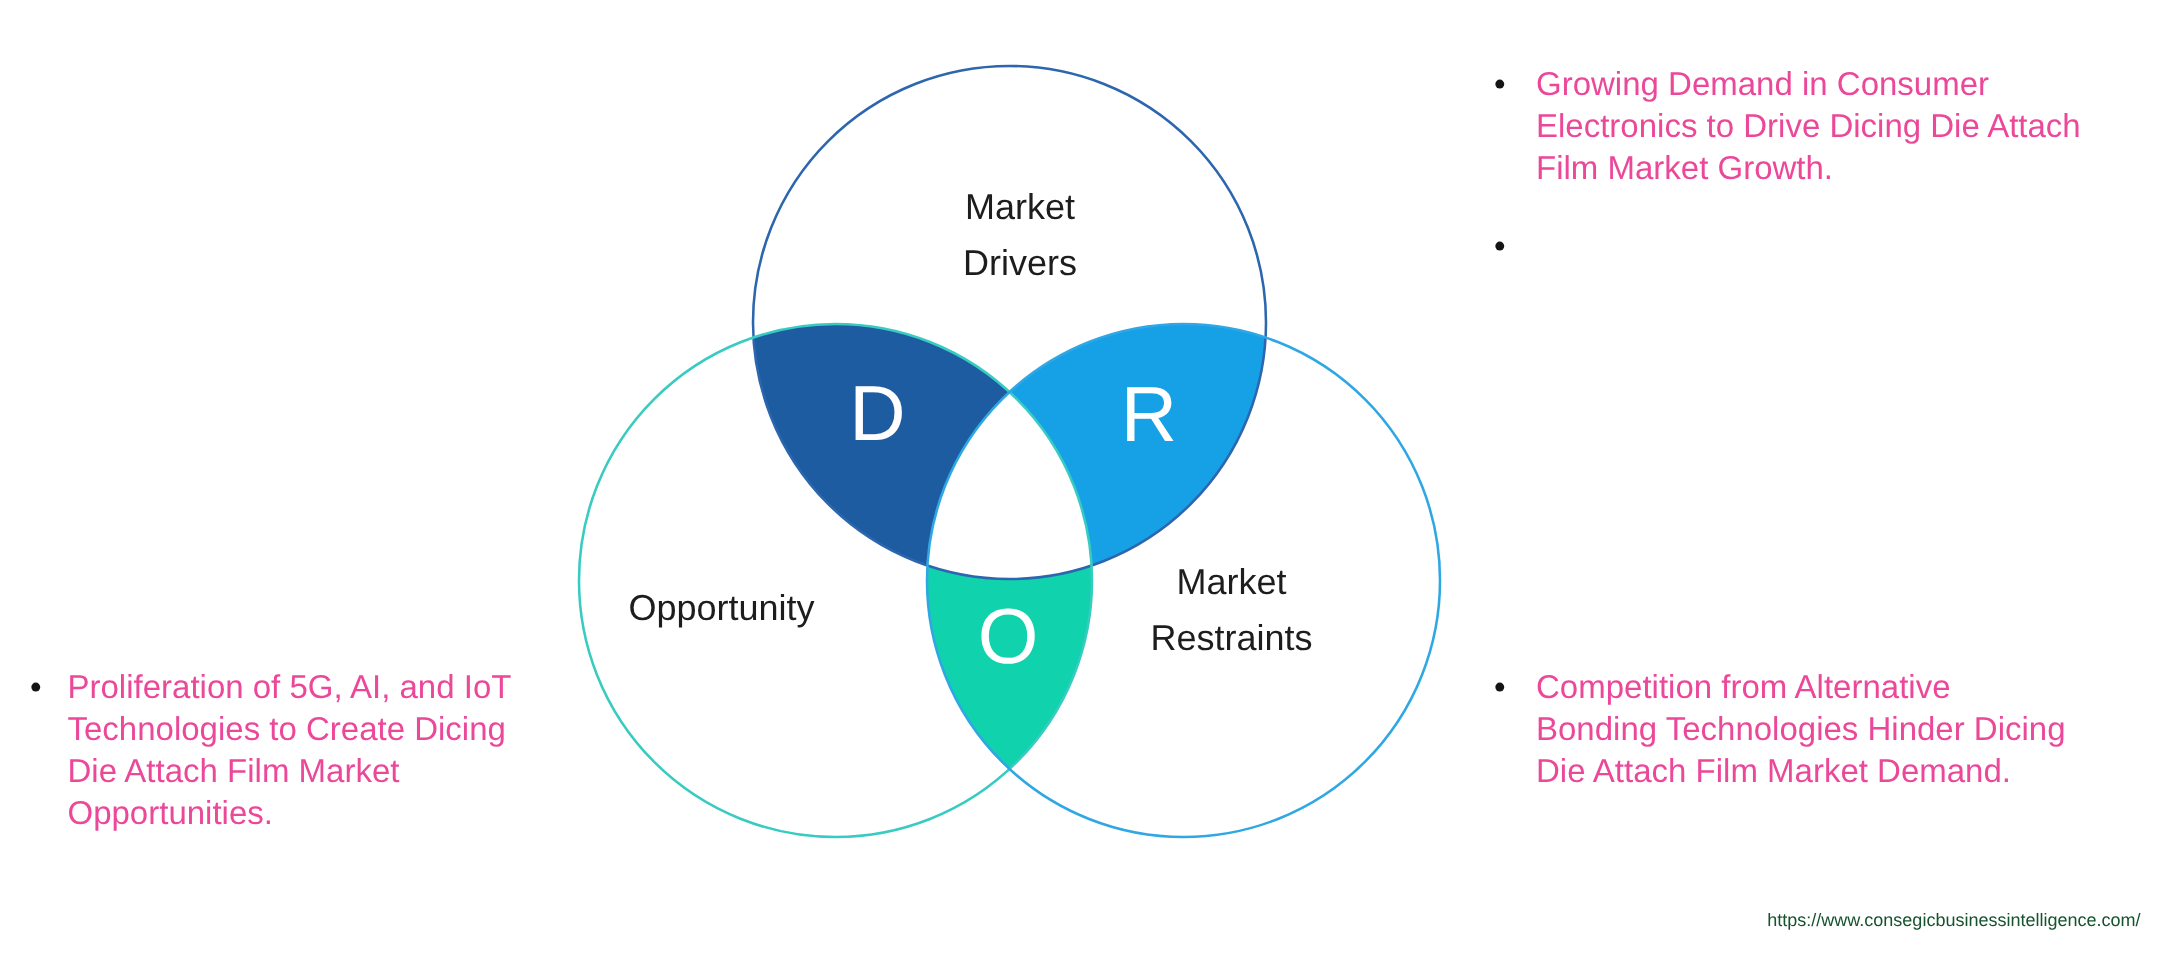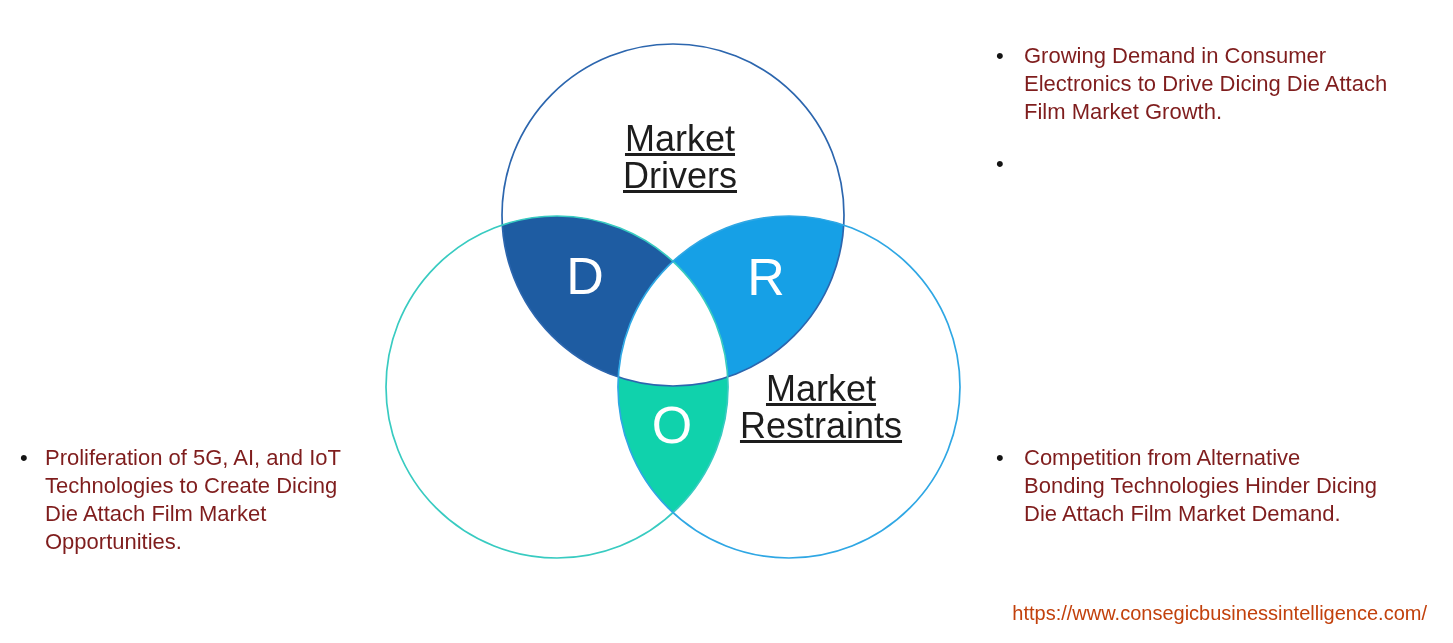--- a/index.html
+++ b/index.html
@@ -9,26 +9,25 @@
     height: 643px;
     background: #ffffff;
     overflow: hidden;
     font-family: "Liberation Sans", "DejaVu Sans", sans-serif;
     color: #141414;
   }
   .venn-svg { position: absolute; left: 0; top: 0; }
 
   .venn-label {
     position: absolute;
-    font-size: 36px;
+    font-size: 24px;
     line-height: 37px;
     color: #1d1d1d;
     white-space: pre-line;
     text-align: center;
-    text-decoration: underline;
   }
   .venn-label.centered { transform: translateX(-50%); }
 
   .venn-letter {
     position: absolute;
     transform: translate(-50%, -50%);
     font-size: 52px;
     color: #ffffff;
   }
 
@@ -39,31 +38,31 @@
     flex: none;
     width: 28px;
     font-size: 22px;
     line-height: 28px;
     color: #141414;
   }
   .bullet-block.tight .bullet-dot { width: 25px; }
   .bullet-text {
     font-size: 22px;
     line-height: 28px;
-    color: #7f1d1d;
+    color: #ec4899;
     white-space: pre-line;
   }
 
   .source-url {
     position: absolute;
     right: 26px;
     top: 600px;
-    font-size: 20px;
+    font-size: 12px;
     line-height: 26px;
-    color: #c2410c;
+    color: #14532d;
     text-decoration: none;
   }
 </style>
 </head>
 <body>
 
 <div class="canvas">
 
   <svg class="venn-svg" width="1453" height="643" viewBox="0 0 1453 643" aria-hidden="true">
 
@@ -71,20 +70,21 @@
     <path d="M 843.7 225 A 171 171 0 0 0 673 261.4 A 171 171 0 0 1 728 377 A 171 171 0 0 0 843.7 225 Z" fill="#16a0e6"></path>
     <path d="M 618 377 A 171 171 0 0 0 673 512.6 A 171 171 0 0 0 728 377 A 171 171 0 0 1 618 377 Z" fill="#10d2ac"></path>
 
     <circle cx="673" cy="215" r="171" fill="none" stroke-width="1.7" stroke="#2c66ae"></circle>
     <circle cx="557" cy="387" r="171" fill="none" stroke-width="1.7" stroke="#38cbc1"></circle>
     <circle cx="789" cy="387" r="171" fill="none" stroke-width="1.7" stroke="#2fa7e4"></circle>
   </svg>
 
   <div class="venn-label centered" style="left:680px; top:120px;">Market
 Drivers</div>
+  <div class="venn-label" style="left:419px; top:387px; text-align:left;">Opportunity</div>
   <div class="venn-label centered" style="left:821px; top:370px;">Market
 Restraints</div>
 
   <div class="venn-letter" style="left:585px; top:276px;">D</div>
   <div class="venn-letter" style="left:766px; top:277px;">R</div>
   <div class="venn-letter" style="left:672px; top:425px;">O</div>
 
   <div class="bullet-block" style="left:996px; top:42px;">
     <div class="bullet-item">
       <span class="bullet-dot">•</span>

